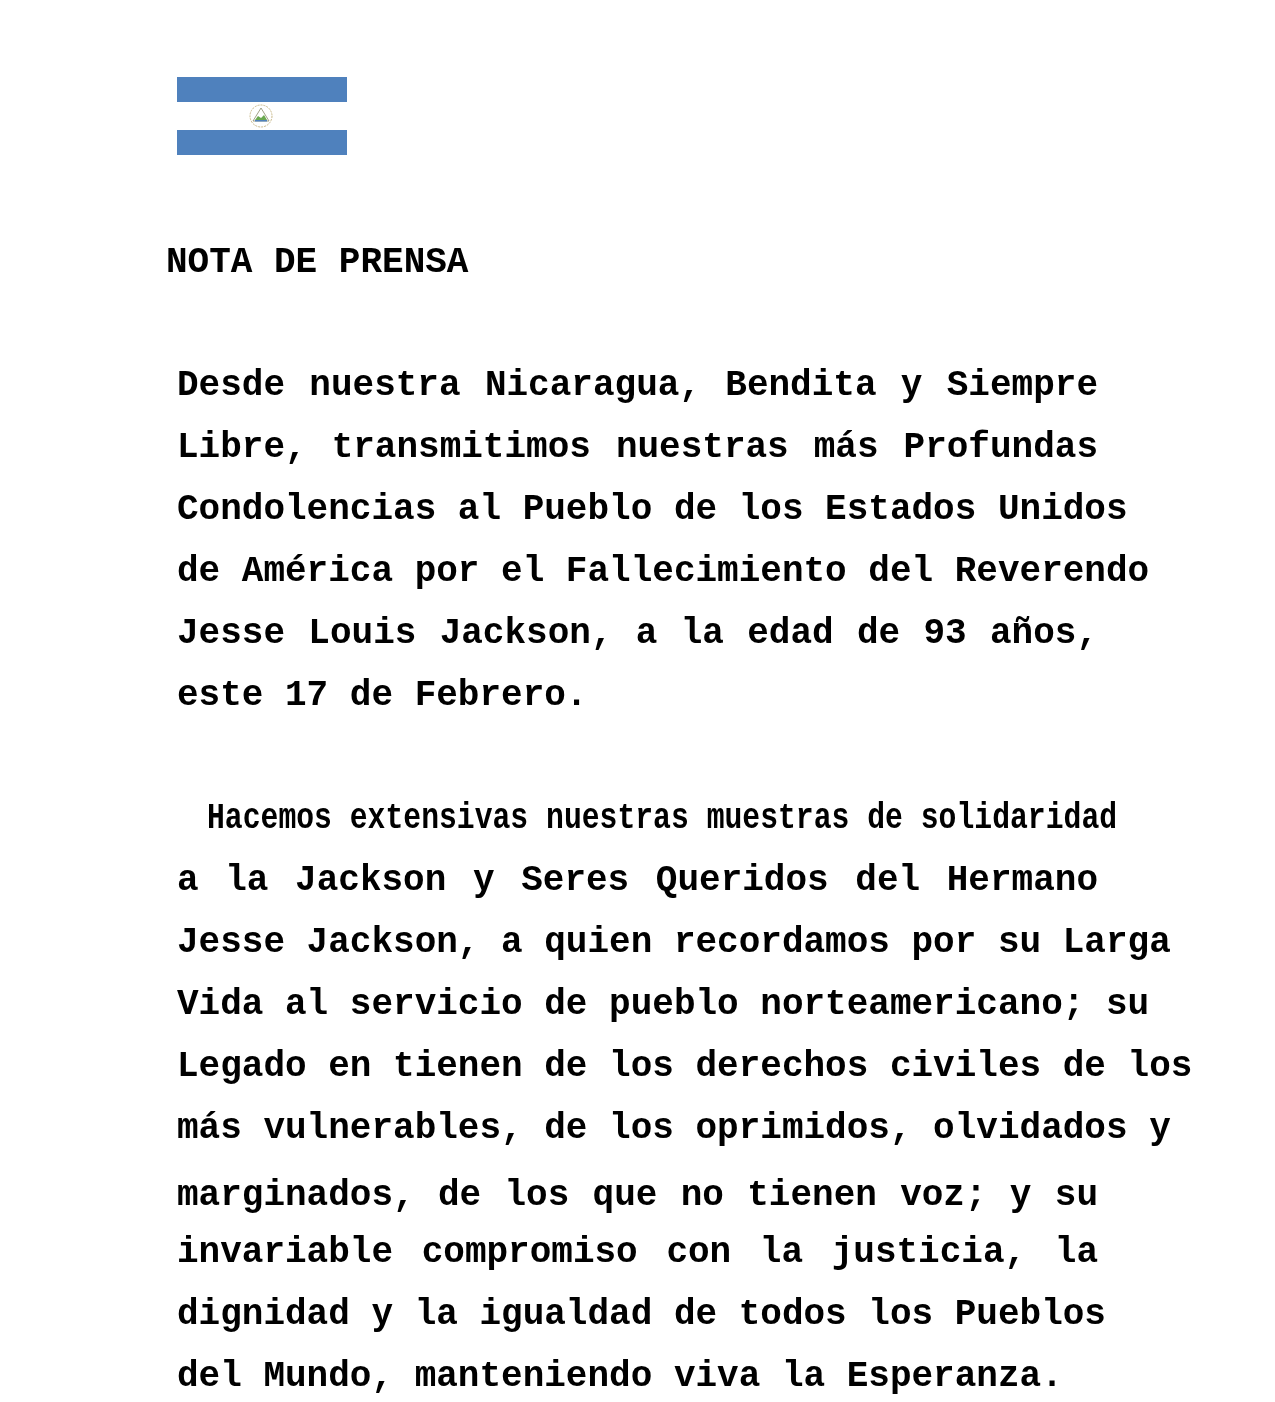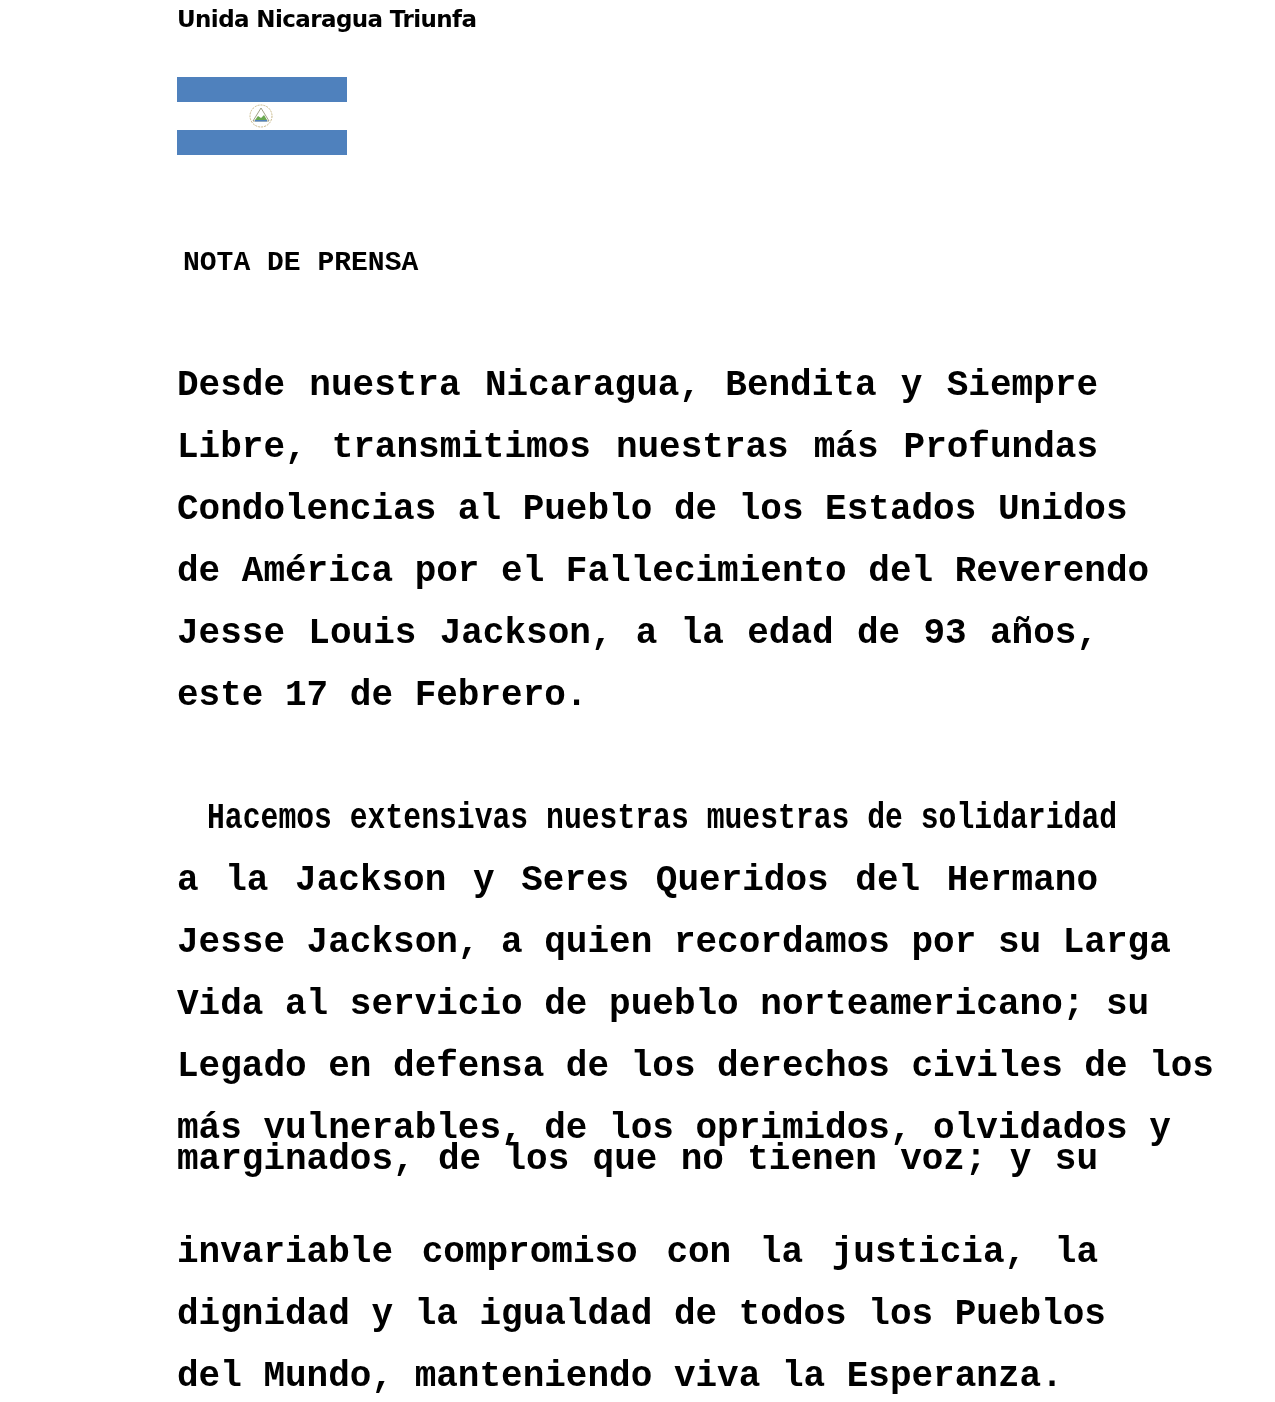--- a/index.html
+++ b/index.html
@@ -5,31 +5,30 @@
   html, body { margin: 0; padding: 0; background: #ffffff; }
   body { width: 1275px; height: 1402px; position: relative; overflow: hidden; color: #000; }
   .header { position: absolute; left: 177px; top: 4px; font-family: "DejaVu Sans", sans-serif; font-weight: bold; font-size: 23px; line-height: 30px; letter-spacing: -0.6px; }
   .header div { white-space: nowrap; }
   .flag { position: absolute; left: 177px; top: 77px; width: 170px; height: 78px; }
   .flag .stripe-top, .flag .stripe-bot { position: absolute; left: 0; width: 170px; height: 25px; background: #4f81bd; }
   .flag .stripe-top { top: 0; }
   .flag .stripe-bot { top: 53px; }
   .flag .stripe-mid { position: absolute; left: 0; top: 25px; width: 170px; height: 28px; background: #fff; }
   .flag .emblem { position: absolute; left: 70px; top: 26px; width: 28px; height: 26px; }
-  .title { position: absolute; left: 183px; top: 243px; font-family: "Liberation Mono", "DejaVu Sans Mono", monospace; font-weight: bold; font-size: 28px; line-height: 40px; white-space: nowrap; }
+  .title { position: absolute; left: 166px; top: 243px; font-family: "Liberation Mono", "DejaVu Sans Mono", monospace; font-weight: bold; font-size: 36px; line-height: 40px; white-space: nowrap; }
   .line { position: absolute; left: 177px; width: 921px; font-family: "Liberation Mono", "DejaVu Sans Mono", monospace; font-weight: bold; font-size: 36px; line-height: 40px; white-space: nowrap; text-align: justify; text-align-last: justify; }
   .line.last { text-align-last: left; }
   .line.squeeze { width: 925px; text-align-last: left; overflow: visible; margin-left: 30px; }
   .line.squeeze span { display: inline-block; transform-origin: left center; transform: scaleX(0.826); white-space: nowrap; }
 </style>
 </head>
 <body>
 
 <div class="header">
-  <div>Unida Nicaragua Triunfa</div>
 </div>
 
 <div class="flag">
   <div class="stripe-top"></div>
   <div class="stripe-mid"></div>
   <div class="stripe-bot"></div>
   <svg class="emblem" viewBox="0 0 28 26">
     <circle cx="14" cy="13" r="11" fill="none" stroke="#c9b98a" stroke-width="1" stroke-dasharray="2 1"></circle>
     <polygon points="14,5 22,18 6,18" fill="#ffffff" stroke="#8a8a6a" stroke-width="0.8"></polygon>
     <polygon points="8,17 11,13 14,15 17,12 20,17" fill="#6aa84f"></polygon>
@@ -46,19 +45,19 @@
   <div class="line" style="top:552px">de América por el Fallecimiento del Reverendo</div>
   <div class="line" style="top:614px">Jesse Louis Jackson, a la edad de 93 años,</div>
   <div class="line last" style="top:676px">este 17 de Febrero.</div>
 </div>
 
 <div>
   <div class="line squeeze" style="top:799px"><span>Hacemos extensivas nuestras muestras de solidaridad</span></div>
   <div class="line" style="top:861px">a la Jackson y Seres Queridos del Hermano</div>
   <div class="line" style="top:923px">Jesse Jackson, a quien recordamos por su Larga</div>
   <div class="line" style="top:985px">Vida al servicio de pueblo norteamericano; su</div>
-  <div class="line" style="top:1047px">Legado en defensa de los derechos civiles de los</div>
+  <div class="line" style="top:1047px">Legado en tienen de los derechos civiles de los</div>
   <div class="line" style="top:1109px">más vulnerables, de los oprimidos, olvidados y</div>
-  <div class="line" style="top:1140px">marginados, de los que no tienen voz; y su</div>
+  <div class="line" style="top:1176px">marginados, de los que no tienen voz; y su</div>
   <div class="line" style="top:1233px">invariable compromiso con la justicia, la</div>
   <div class="line" style="top:1295px">dignidad y la igualdad de todos los Pueblos</div>
   <div class="line last" style="top:1357px">del Mundo, manteniendo viva la Esperanza.</div>
 </div>
 
 </body></html>

